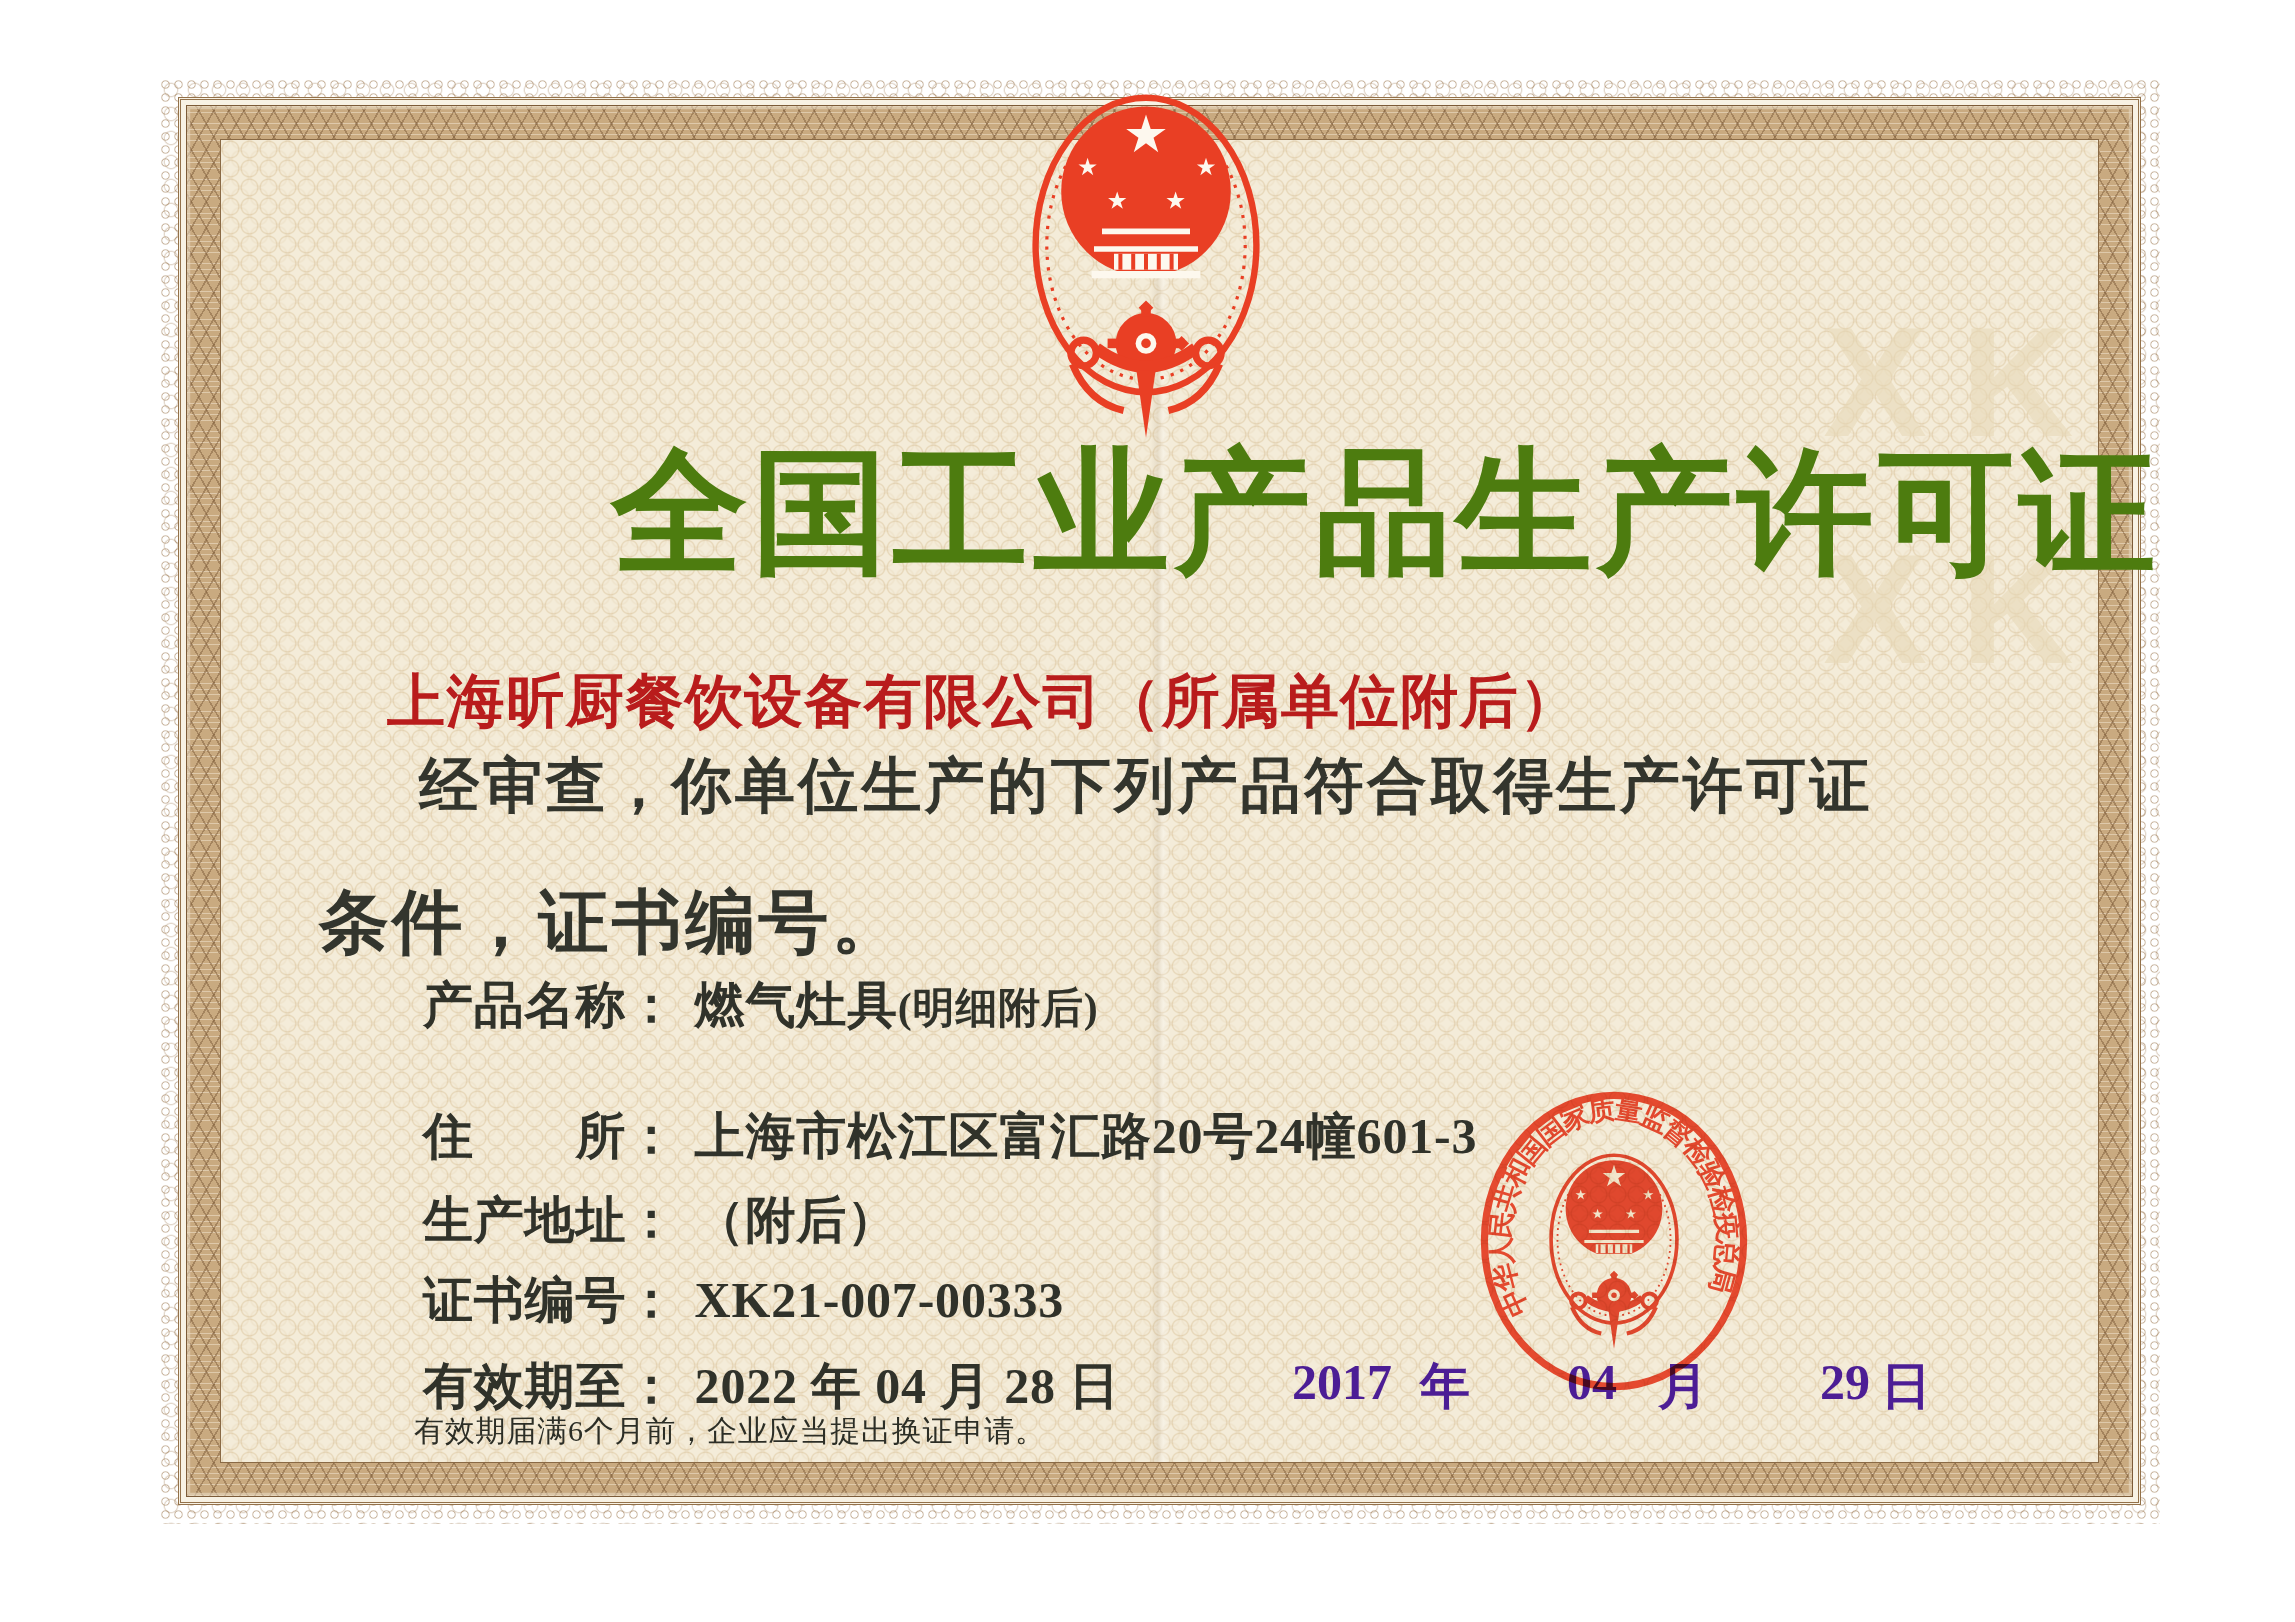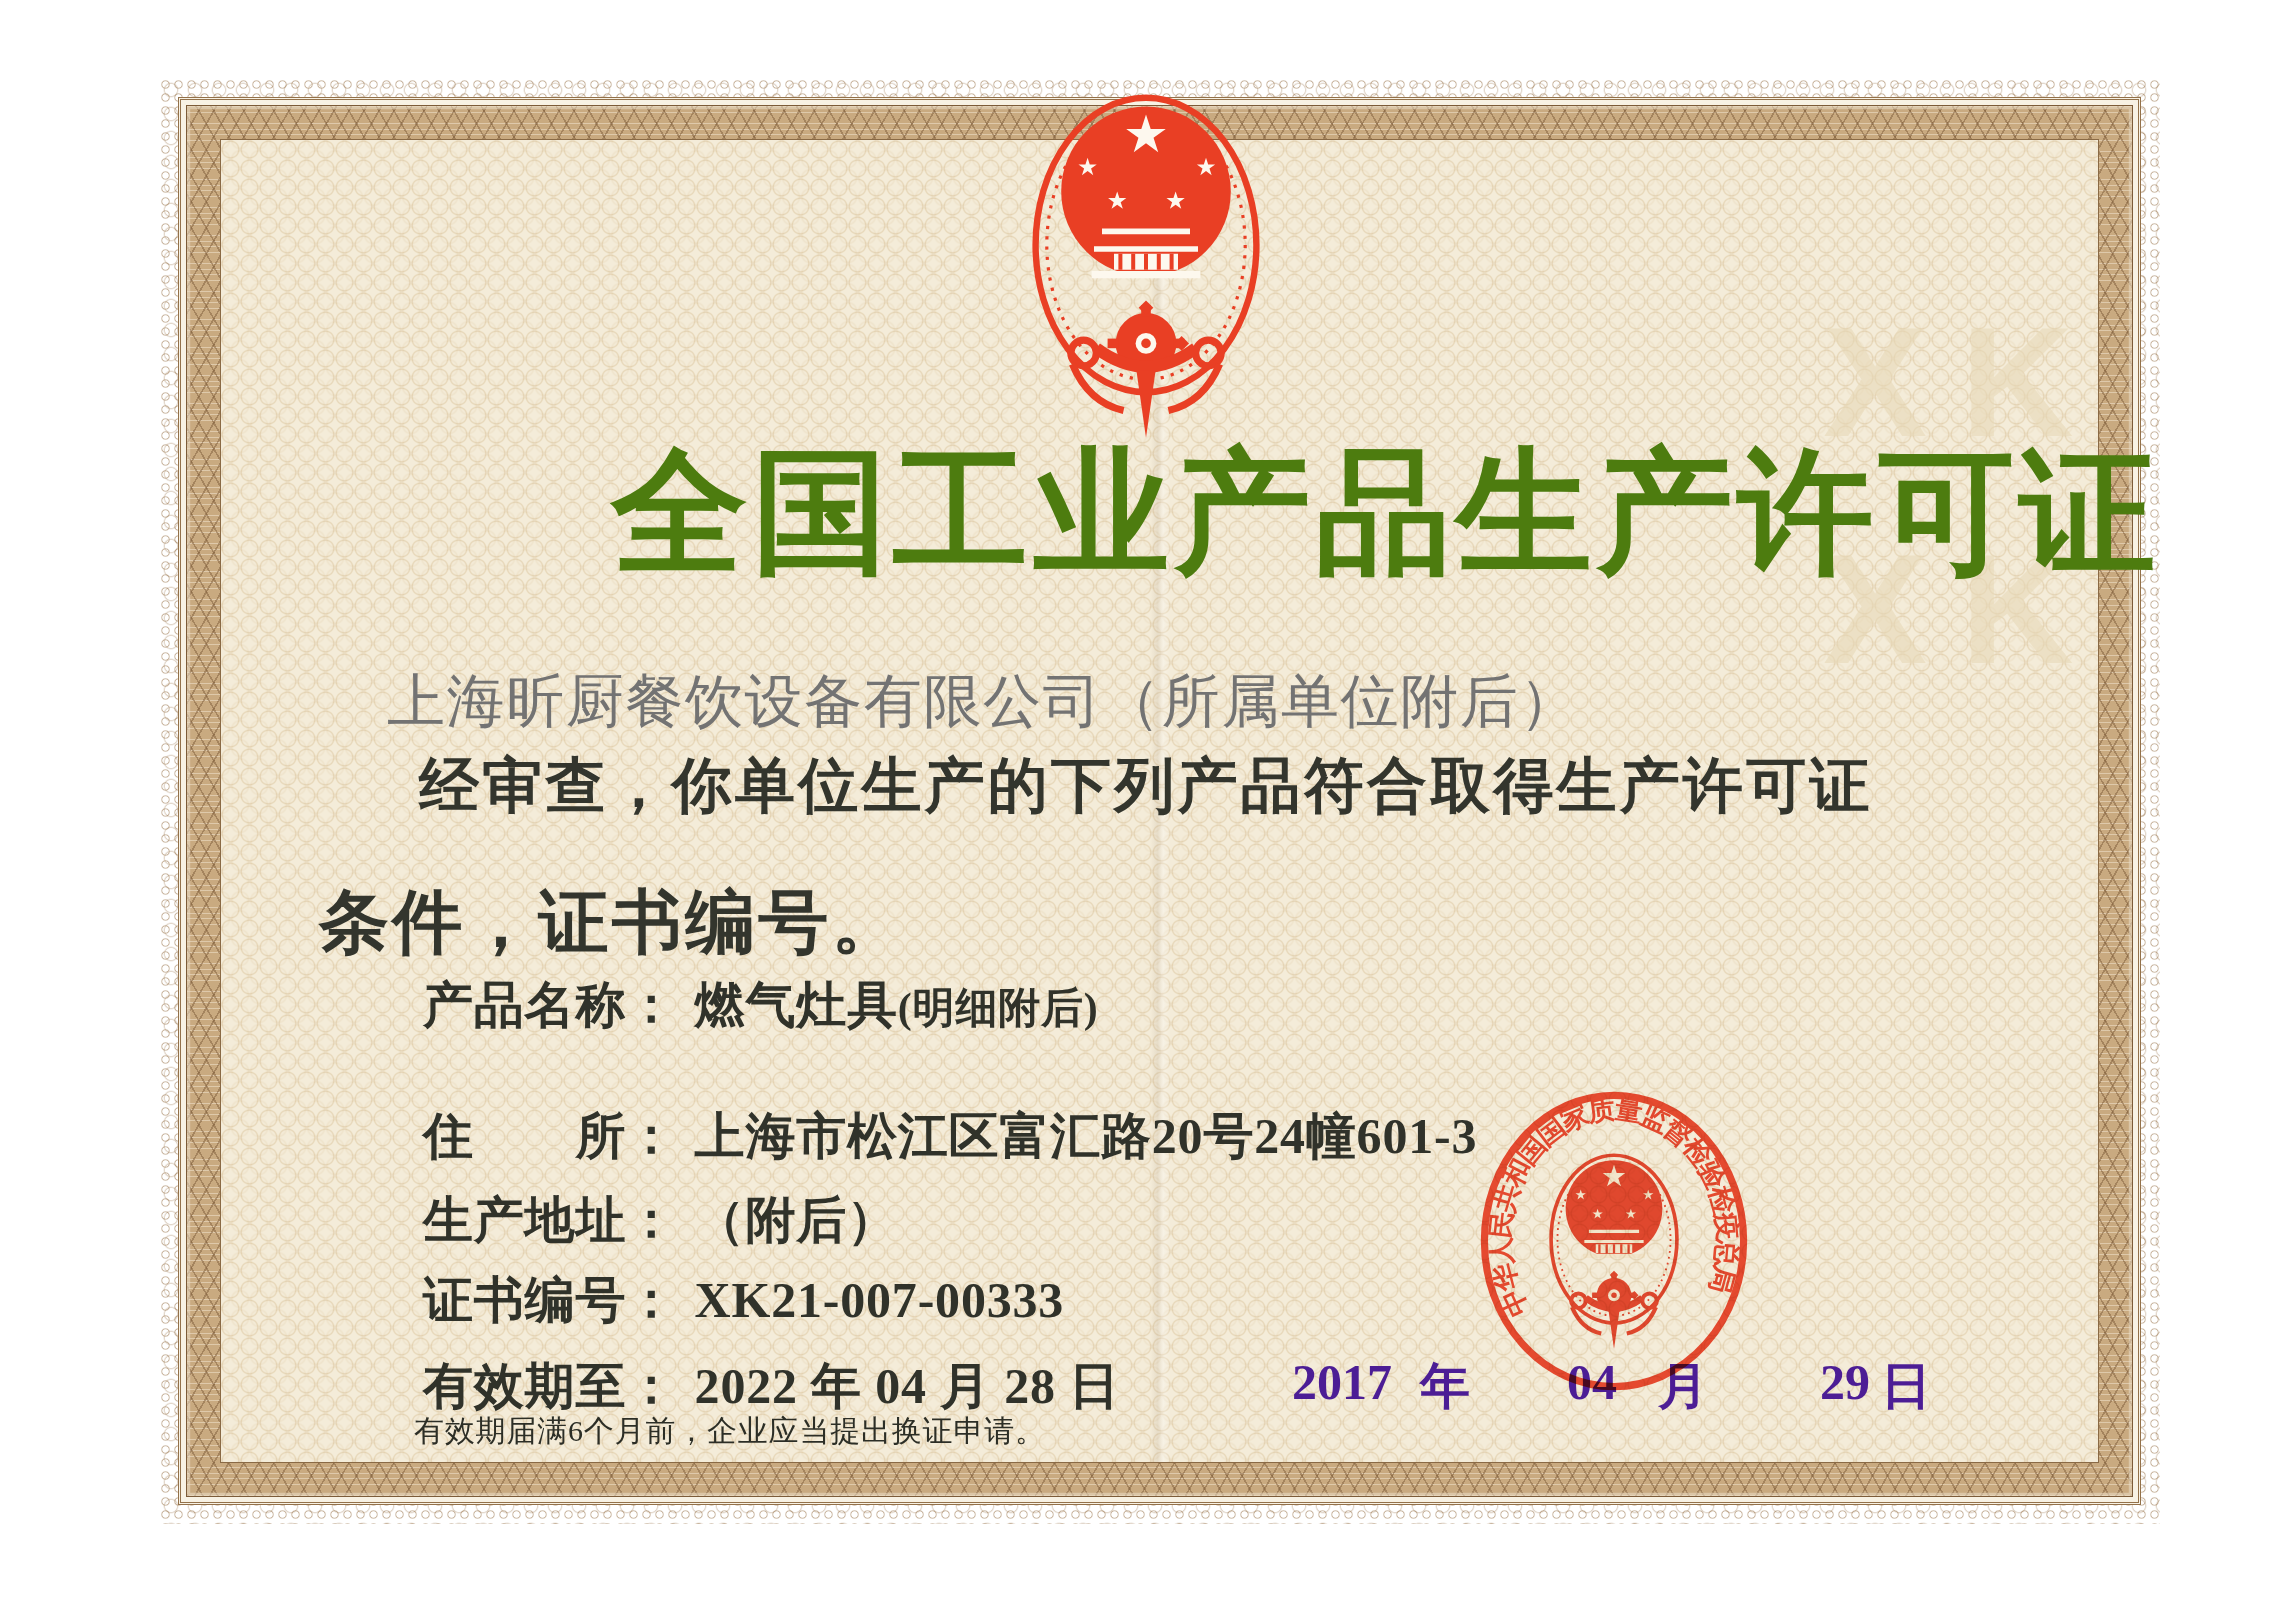--- a/index.html
+++ b/index.html
@@ -27,22 +27,22 @@
           radial-gradient(circle, rgba(214,186,138,0) 52%, rgba(214,186,138,.22) 62%, rgba(214,186,138,0) 72%);
         background-size:100% 100%, 19px 19px, 19px 19px;
         background-position:0 0, 0 0, 9.6px 9.6px;}
   .content{position:absolute;inset:0;}
 
   
   .title{position:absolute;left:0;top:367px;width:100%;text-align:right;
          font-size:136px;font-weight:900;letter-spacing:4.8px;line-height:1;color:#4d7c0f;}
   .subtitle{position:absolute;left:0;top:505px;width:100%;text-align:center;
             font-size:45px;font-weight:600;letter-spacing:3.2px;color:#2f3129;}
-  .company{position:absolute;left:228px;top:585px;font-size:58px;font-weight:400;
-           letter-spacing:1.6px;color:#737373;}
+  .company{position:absolute;left:228px;top:585px;font-size:58px;font-weight:700;
+           letter-spacing:1.6px;color:#b91c1c;}
   .stmt1{position:absolute;left:260px;top:668px;font-size:60px;font-weight:700;
          letter-spacing:3.2px;color:#33352d;}
   .stmt2{position:absolute;left:160px;top:798px;font-size:70px;font-weight:800;
          letter-spacing:3.2px;color:#33352d;}
 
   .field{position:absolute;left:264px;font-size:50px;font-weight:700;color:#30322a;
          white-space:nowrap;letter-spacing:0.8px;}
   .field .val{margin-left:17.6px;}
   .field .note{font-size:42px;}
   .f0{top:894px;} .f1{top:1025px;} .f2{top:1109px;} .f3{top:1189px;} .f4{top:1275px;}

